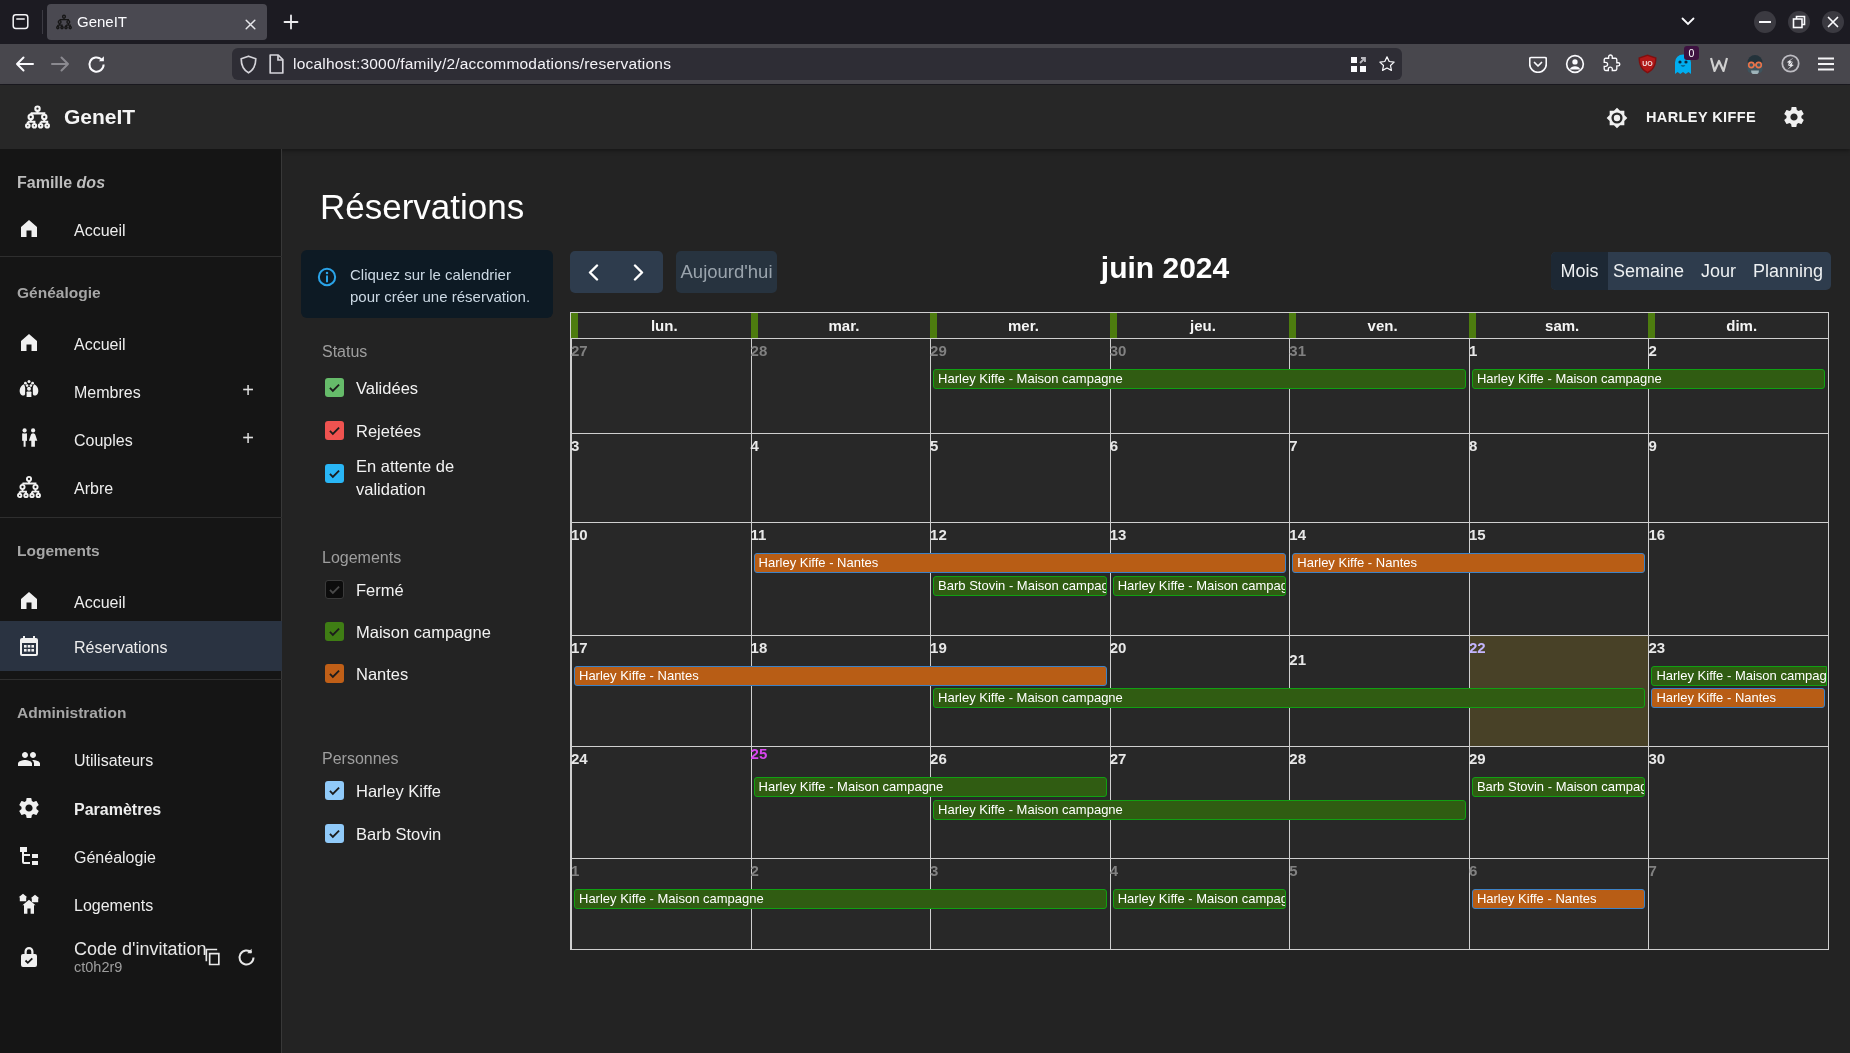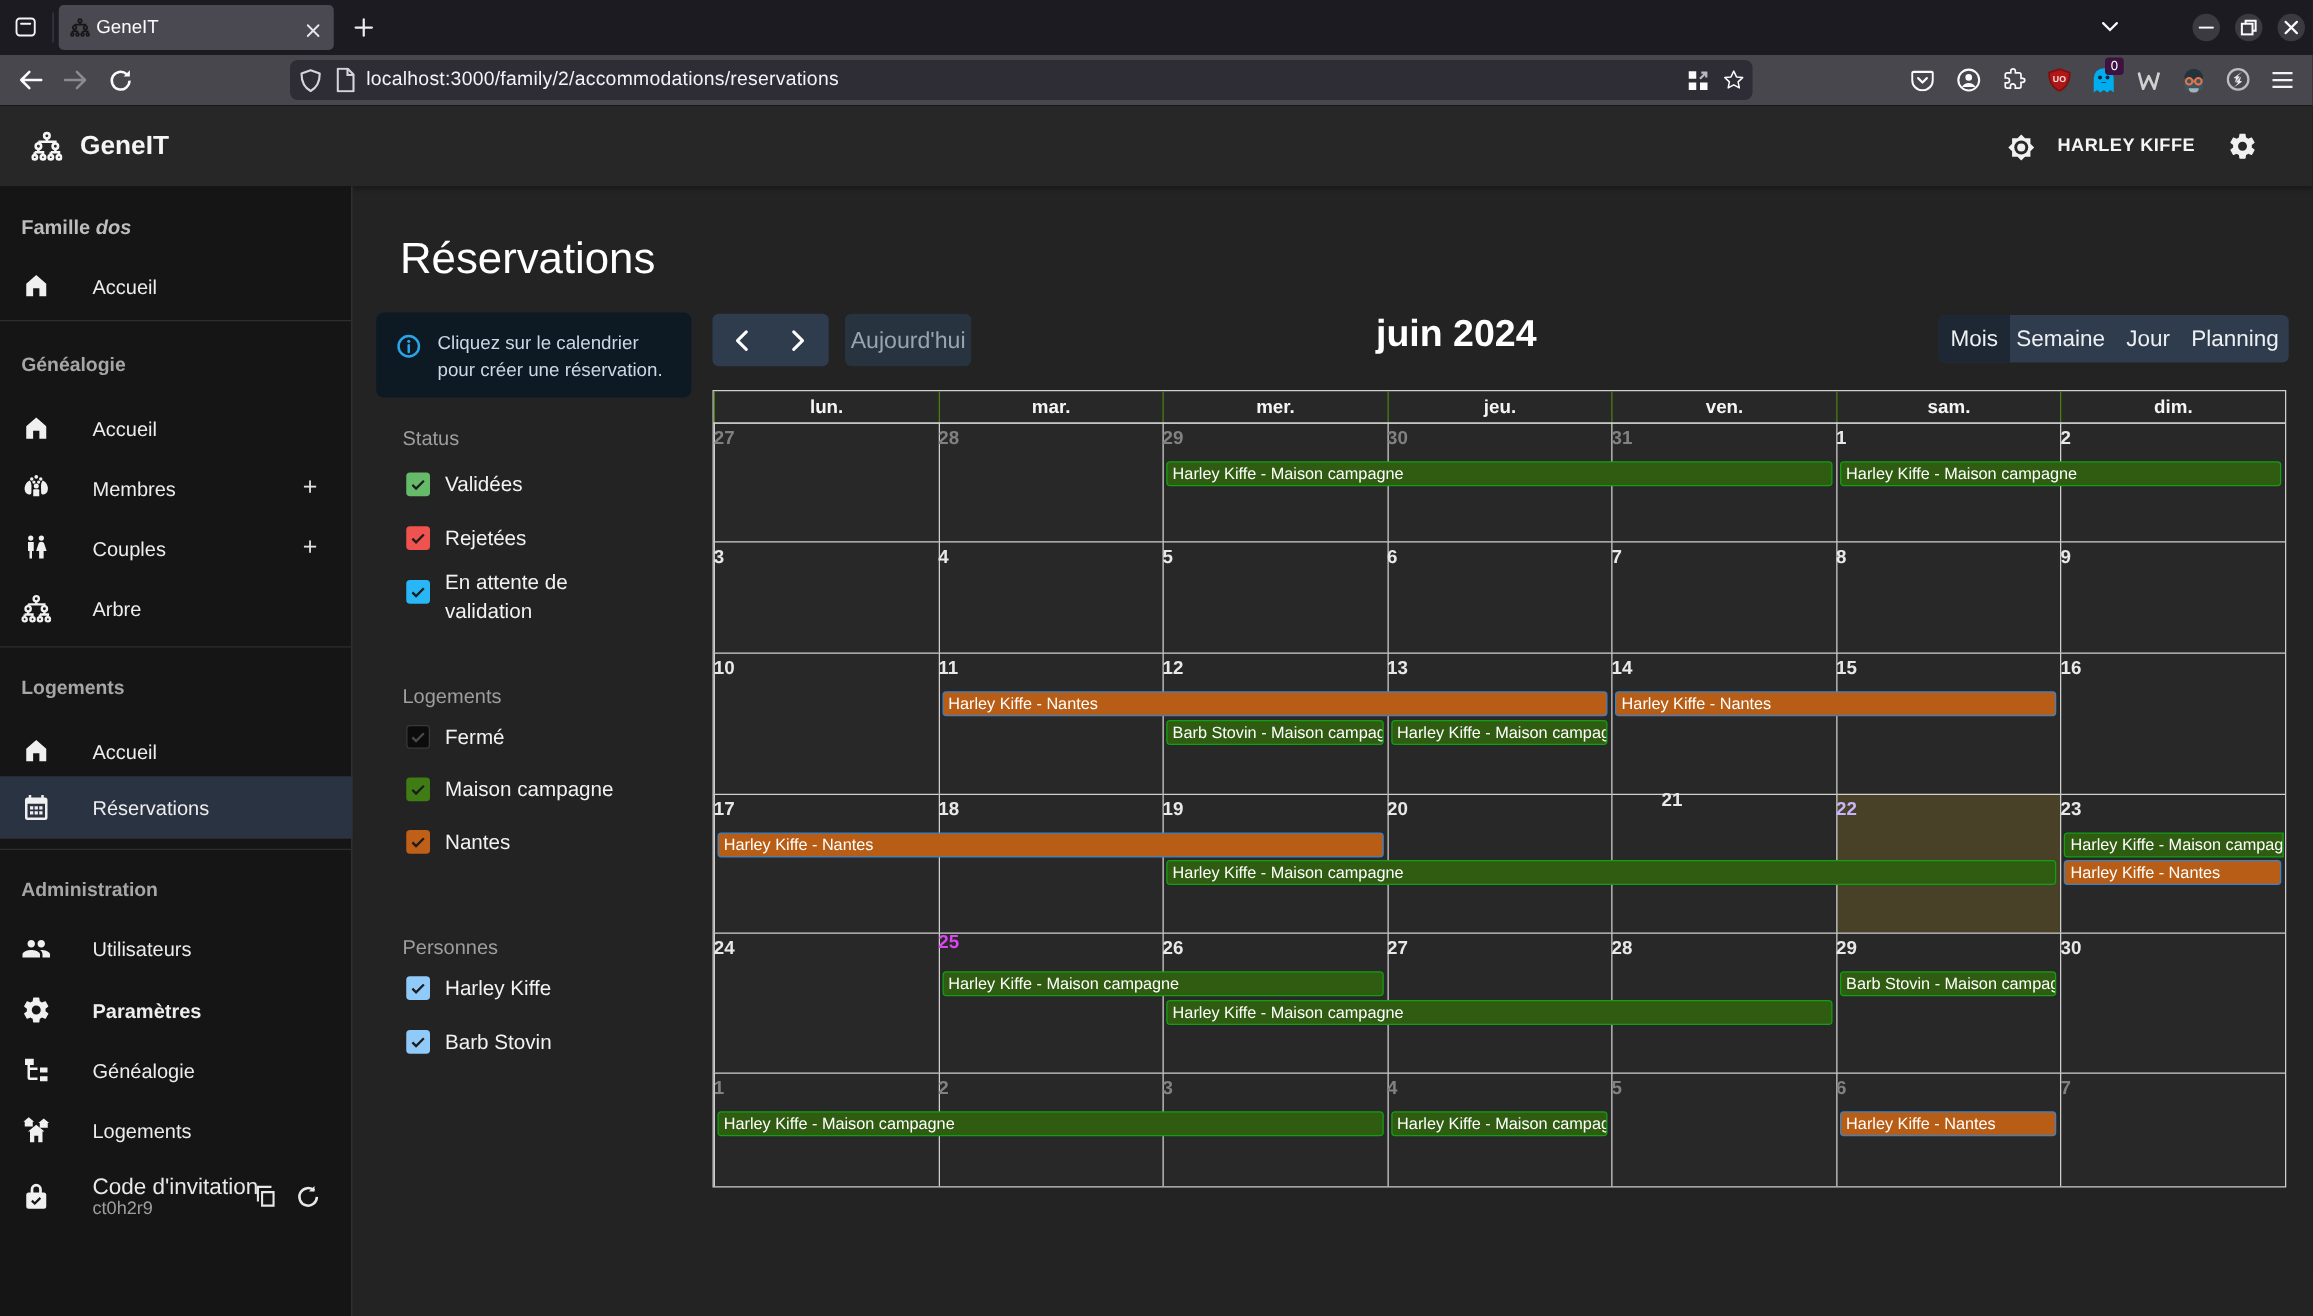--- a/index.html
+++ b/index.html
@@ -19,21 +19,21 @@
 .plus{position:absolute;left:238px;width:20px;text-align:center;font-size:20px;color:#e0e0e0;}
 
 .fhdr{position:absolute;left:322px;font-size:16px;color:#9e9e9e;}
 .cb{position:absolute;left:325px;width:19px;height:19px;border-radius:3px;}
 .cblabel{position:absolute;left:356px;font-size:16.5px;color:#f2f2f2;white-space:nowrap;}
 
 #cal{position:absolute;left:571px;top:313px;width:1257px;height:636px;background:#282828;outline:1px solid #cfcfcf;}
 .ccell{position:absolute;border-left:1px solid #cfcfcf;border-top:1px solid #cfcfcf;}
 .dnum{position:absolute;font-size:15px;font-weight:bold;text-align:left;}
 .evt{position:absolute;height:20px;border-radius:3px;font-size:13px;color:#fff;line-height:18px;padding-left:4px;overflow:hidden;white-space:nowrap;}
-.dhdr{position:absolute;top:0;height:25px;line-height:25px;text-align:center;font-weight:bold;font-size:15px;color:#f5f5f5;border-left:1px solid #4d7c0f;}
+.dhdr{position:absolute;top:0;height:25px;line-height:25px;text-align:center;font-weight:bold;font-size:15px;color:#f5f5f5;border-left:7px solid #4d7c0f;}
 .tbtn{position:absolute;top:251px;height:42px;border-radius:5px;}
 .vseg{position:absolute;top:252px;height:38px;font-size:18px;color:#edf0f2;text-align:center;}
 svg{display:block;}
 </style></head><body>
 <div id="tabbar">
 <svg class="abs" style="left:12px;top:13px" width="17" height="17" viewBox="0 0 17 17">
       <rect x="1.2" y="1.8" width="14.6" height="13.6" rx="2.6" fill="none" stroke="#f4f4f6" stroke-width="1.5"></rect>
       <line x1="4.8" y1="6" x2="12.2" y2="6" stroke="#f4f4f6" stroke-width="1.5" stroke-linecap="round"></line>
     </svg>
 <div class="abs" style="left:42px;top:10px;width:1px;height:24px;background:#3c3b43"></div>
@@ -398,21 +398,21 @@
 <div class="dnum" style="left:1077.4px;top:213.0px;width:172.6px;color:#e8e8e8;">16</div>
 <div class="ccell" style="left:0.0px;top:321.5px;width:179.6px;height:111.5px;"></div>
 <div class="dnum" style="left:0.0px;top:325.5px;width:172.6px;color:#e8e8e8;">17</div>
 <div class="ccell" style="left:179.6px;top:321.5px;width:179.6px;height:111.5px;"></div>
 <div class="dnum" style="left:179.6px;top:325.5px;width:172.6px;color:#e8e8e8;">18</div>
 <div class="ccell" style="left:359.1px;top:321.5px;width:179.6px;height:111.5px;"></div>
 <div class="dnum" style="left:359.1px;top:325.5px;width:172.6px;color:#e8e8e8;">19</div>
 <div class="ccell" style="left:538.7px;top:321.5px;width:179.6px;height:111.5px;"></div>
 <div class="dnum" style="left:538.7px;top:325.5px;width:172.6px;color:#e8e8e8;">20</div>
 <div class="ccell" style="left:718.3px;top:321.5px;width:179.6px;height:111.5px;"></div>
-<div class="dnum" style="left:718.3px;top:319px;width:172.6px;color:#e8e8e8;padding-left:40px;">21</div>
+<div class="dnum" style="left:718.3px;top:338px;width:172.6px;color:#e8e8e8;">21</div>
 <div class="ccell" style="left:897.9px;top:321.5px;width:179.6px;height:111.5px;"></div>
 <div class="dnum" style="left:897.9px;top:325.5px;width:172.6px;color:#c4b5fd;">22</div>
 <div class="ccell" style="left:1077.4px;top:321.5px;width:179.6px;height:111.5px;"></div>
 <div class="dnum" style="left:1077.4px;top:325.5px;width:172.6px;color:#e8e8e8;">23</div>
 <div class="ccell" style="left:0.0px;top:433.0px;width:179.6px;height:111.5px;"></div>
 <div class="dnum" style="left:0.0px;top:437.0px;width:172.6px;color:#e8e8e8;">24</div>
 <div class="ccell" style="left:179.6px;top:433.0px;width:179.6px;height:111.5px;"></div>
 <div class="dnum" style="left:179.6px;top:432px;width:172.6px;color:#d946ef;">25</div>
 <div class="ccell" style="left:359.1px;top:433.0px;width:179.6px;height:111.5px;"></div>
 <div class="dnum" style="left:359.1px;top:437.0px;width:172.6px;color:#e8e8e8;">26</div>

